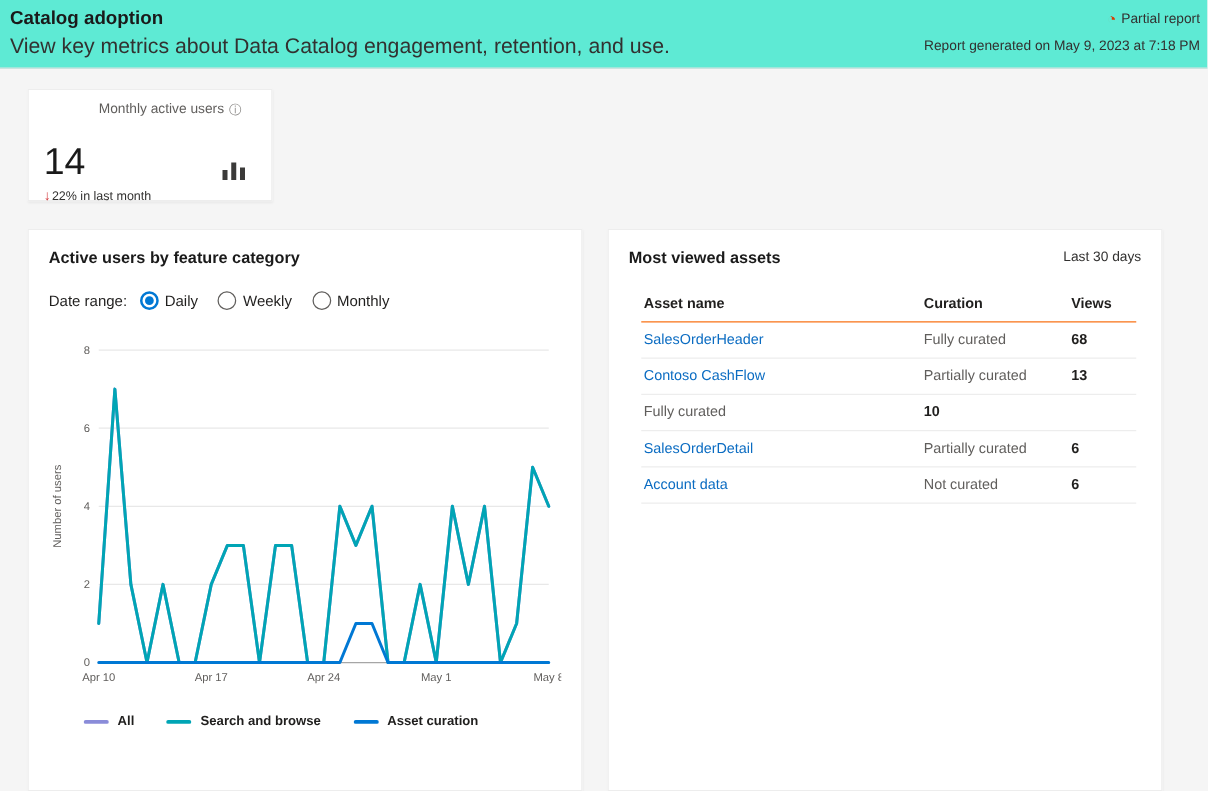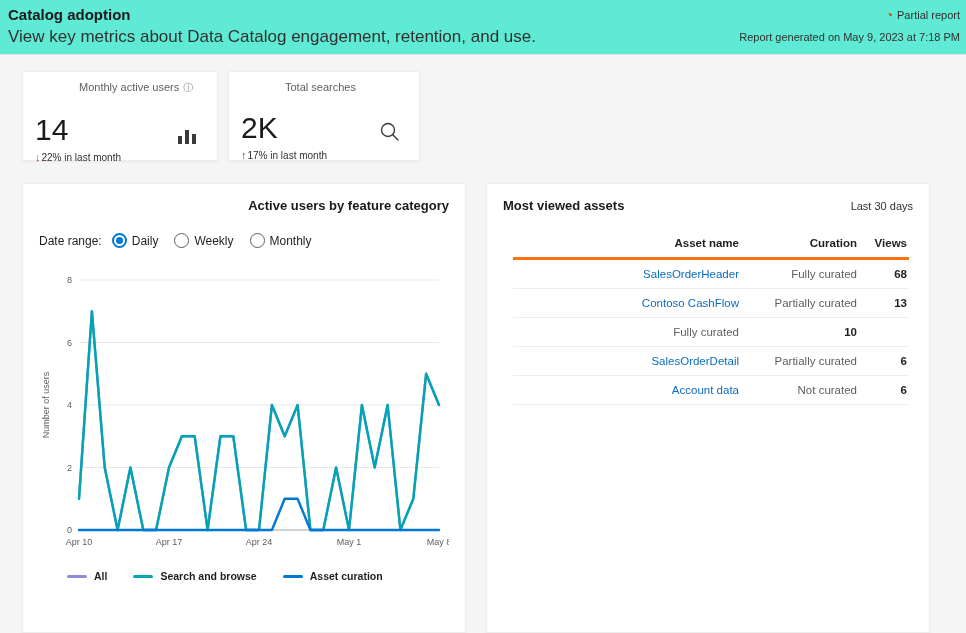--- a/index.html
+++ b/index.html
@@ -33,21 +33,21 @@
     display:flex; flex-direction:column;
   }
   .kpi-label { font-size:11px; color:#605e5c; display:flex; align-items:flex-start; gap:4px;padding-left:44px; }
   .info-icon { color:#8a8886; font-size:10px; cursor:default; }
   .kpi-mid { display:flex; justify-content:space-between; align-items:flex-end; flex:1; padding-right:6px; }
   .kpi-value { font-size:30px; color:#1a1a1a; line-height:1; margin-top:20px; }
   .kpi-delta { font-size:10px; color:#323130; margin-top:6px; display:flex; align-items:center; gap:1px; }
   .delta-arrow.down { color:#d13438; font-size:11px; }
   .delta-arrow.up { color:#107c10; font-size:11px; }
   
-  .main-row { display:flex; gap:20px; margin:22px 36px 0 22px;text-align:right; }
+  .main-row { display:flex; gap:20px; margin:22px 36px 0 22px; }
   .panel {
     background:#fff; border:1px solid #ededed;
     box-shadow:0 1px 2px rgba(0,0,0,.06);
     width:444px; height:450px; padding:14px 16px;
   }
   .panel-title { font-size:13px; font-weight:bold; color:#1a1a1a; }
   
   .date-range-row { display:flex; align-items:center; margin-top:20px; font-size:12px; }
   .date-range-label { margin-right:10px; color:#201f1e; }
   .radio-option { display:flex; align-items:center; gap:5px; margin-right:16px; cursor:pointer; }
@@ -70,21 +70,21 @@
   .panel-head { display:flex; justify-content:space-between; align-items:center; }
   .range-label { font-size:11px; color:#323130; }
   .assets-table { margin:16px 4px 0 10px; }
   .t-row {
     display:grid; grid-template-columns:1fr 118px 50px;
     align-items:center; padding:8px 2px;
     border-bottom:1px solid #ededed; font-size:11.5px;
   }
   .t-row.head {
     font-weight:bold; color:#201f1e;
-    border-bottom:3px solid #f97316; font-size:11.5px;
+    border-bottom:1px solid #f97316; font-size:11.5px;
   }
   .cell-name a, .cell-name { color:#0b6cc2; text-decoration:none; cursor:pointer; }
   .cell-curation { color:#605e5c; }
   .cell-views { color:#201f1e;font-weight:bold; }
   .icon-svg { display:block; }
 </style>
 </head>
 <body>
 
 <div class="page-header">
@@ -117,38 +117,20 @@
           <rect x="15" y="7" width="4" height="10" fill="#3b3a39"></rect>
         </svg>
       </span>
     </div>
     <div class="kpi-delta">
       <span class="delta-arrow down">↓</span>
       <span>22% in last month</span>
     </div>
   </div>
 
-  <div class="kpi-card" style="width:192px;">
-    <div class="kpi-label">
-      <span>Total searches</span>
-    </div>
-    <div class="kpi-mid">
-      <span class="kpi-value">2K</span>
-      <span>
-        <svg class="icon-svg" width="22" height="22" viewBox="0 0 22 22">
-          <circle cx="9" cy="9" r="6.5" fill="none" stroke="#3b3a39" stroke-width="1.4"></circle>
-          <line x1="13.8" y1="13.8" x2="19" y2="19" stroke="#3b3a39" stroke-width="1.4" stroke-linecap="round"></line>
-        </svg>
-      </span>
-    </div>
-    <div class="kpi-delta">
-      <span class="delta-arrow up">↑</span>
-      <span>17% in last month</span>
-    </div>
-  </div>
 
 </div>
 
 <div class="main-row">
 
   <div class="panel">
     <div class="panel-title">Active users by feature category</div>
 
     <div class="date-range-row">
       <span class="date-range-label">Date range:</span>

